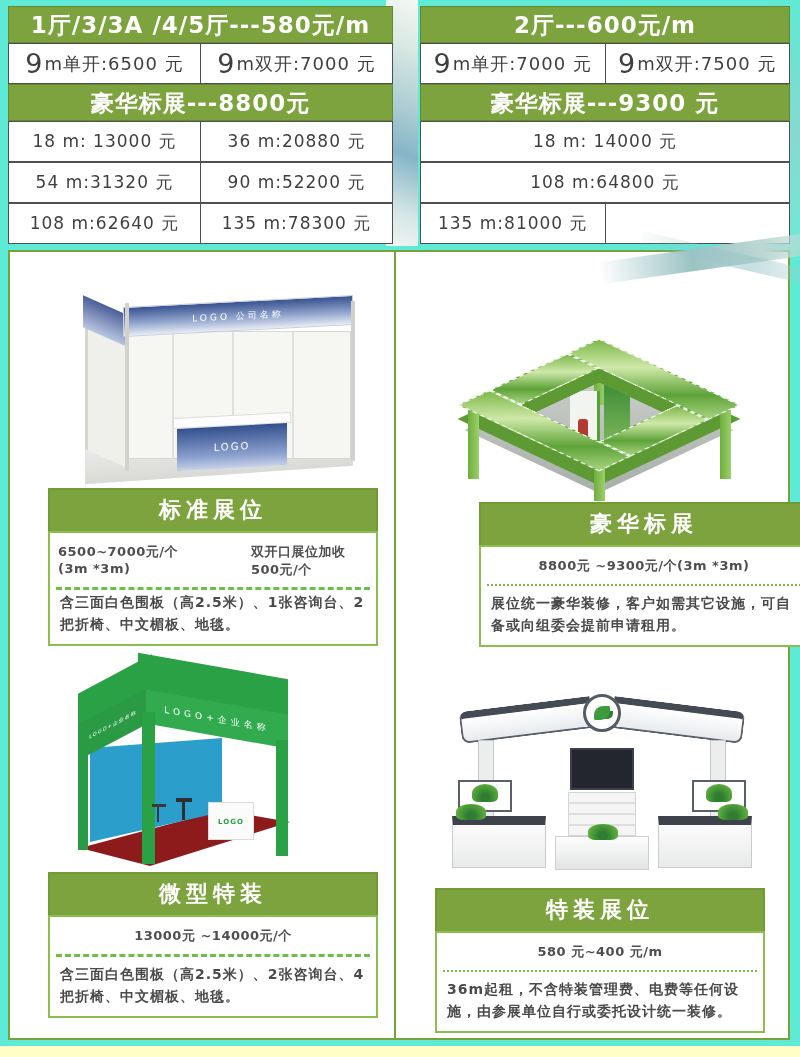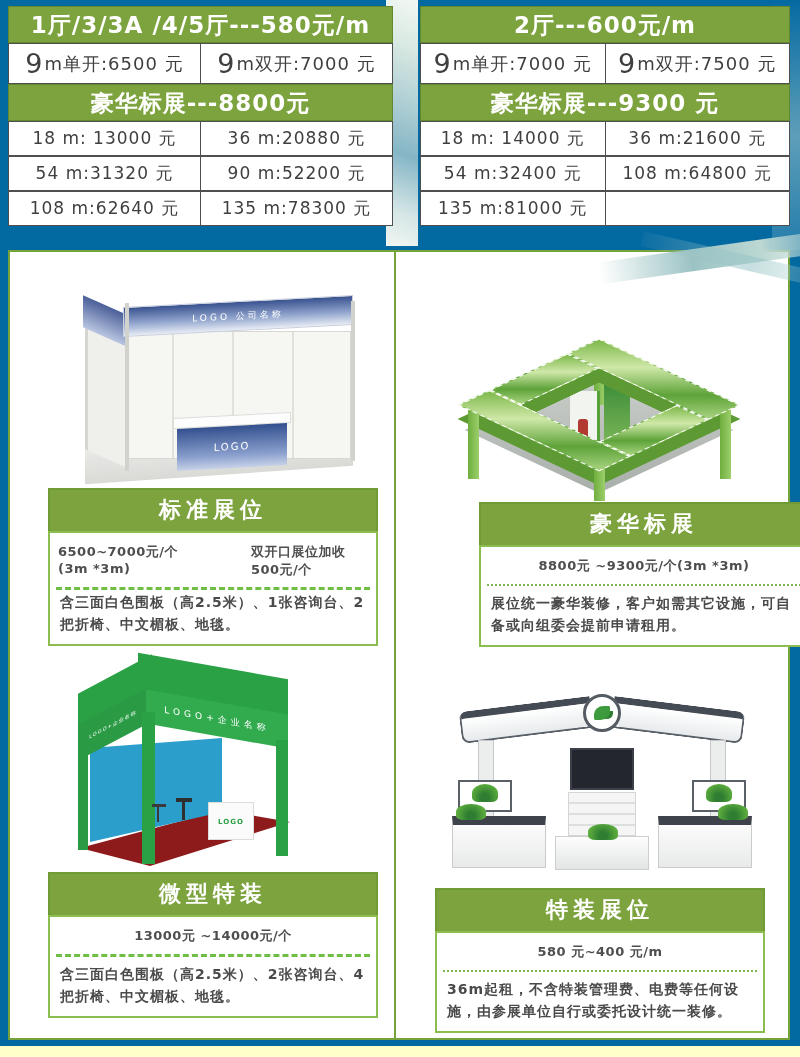--- a/index.html
+++ b/index.html
@@ -1,17 +1,17 @@
 <!DOCTYPE html>
 <html><head>
 <meta charset="utf-8">
 <style>
   * { margin:0; padding:0; box-sizing:border-box; }
   body { background:#fff; font-family:"DejaVu Sans","Liberation Sans",sans-serif; }
-  .page { position:relative; width:800px; height:1057px; background:#0369a1; overflow:hidden; margin:0 auto; }
+  .page { position:relative; width:800px; height:1057px; background:#5eead4; overflow:hidden; margin:0 auto; }
 
   
   .deco { position:absolute; pointer-events:none; }
   .deco-gap { left:386px; top:0; width:32px; height:246px;
     background:linear-gradient(200deg,#f2f8f3 0%,#d8e8e2 20%,#a9cbd2 45%,#85b6c6 62%,#d5e6e6 85%,#f0f6f2 100%); }
   .deco-right { left:772px; top:0; width:28px; height:250px;
     background:linear-gradient(170deg, rgba(190,218,215,0) 0%, rgba(168,202,205,.55) 55%, rgba(210,230,226,.15) 100%); }
   .deco-band1 { left:598px; top:246px; width:235px; height:22px; transform:rotate(-8deg); z-index:5;
     background:linear-gradient(90deg, rgba(140,180,185,0) 0%, #9cc3c4 40%, #bcd8d3 70%, rgba(205,228,222,.25) 100%); }
   .deco-band2 { left:640px; top:252px; width:185px; height:15px; transform:rotate(13deg); z-index:5;
@@ -19,21 +19,21 @@
   .yellow-strip { position:absolute; left:0; top:1046px; width:800px; height:11px; background:#ffffc9; }
 
   
   .ptable { position:absolute; top:6px; z-index:2; }
   .ptable.left  { left:8px;  width:385px; }
   .ptable.right { left:420px; width:370px; }
   .thead { background:#7ca33d; border:1px solid #63882f; color:#fff; font-weight:bold;
            font-size:23px; letter-spacing:1px; text-align:center; height:37px; line-height:36px; }
   .trow { display:flex; border:1px solid #4f4f4f; background:#fff; }
   .trow .cell { flex:1; display:flex; align-items:center; justify-content:center;
-                color:#3f3f3f; font-size:17px; letter-spacing:1px; height:33px; }
+                color:#3f3f3f; font-size:17px; letter-spacing:1px; height:39px; }
   .trow .cell + .cell { border-left:1px solid #4f4f4f; }
   .trow.open .cell { height:39px; font-size:18px; }
   .trow.open .big { font-size:27px; font-weight:500; margin-right:1px; }
 
   
   .content-box { position:absolute; left:8px; top:250px; width:782px; height:790px;
                  border:2px solid #76a23c; background:#fff; z-index:2; }
   .v-divider { position:absolute; left:384px; top:0; bottom:0; width:2px; background:#76a23c; }
 
   
@@ -189,24 +189,22 @@
           <span>m单开:7000 元</span>
         </div>
       <div class="cell">
           <span class="big">9</span>
           <span>m双开:7500 元</span>
         </div>
     </div>
     <div class="thead">豪华标展---9300 元</div>
     <div class="trow">
       <div class="cell">18 m: 14000 元</div>
-      <div class="cell">36 m:21600 元</div>
-    </div>
-    <div class="trow">
-      <div class="cell">54 m:32400 元</div>
+    </div>
+    <div class="trow">
       <div class="cell">108 m:64800 元</div>
     </div>
     <div class="trow">
       <div class="cell">135 m:81000 元</div>
       <div class="cell"></div>
     </div>
   </div>
 
   <div class="content-box">
     <div class="v-divider"></div>

